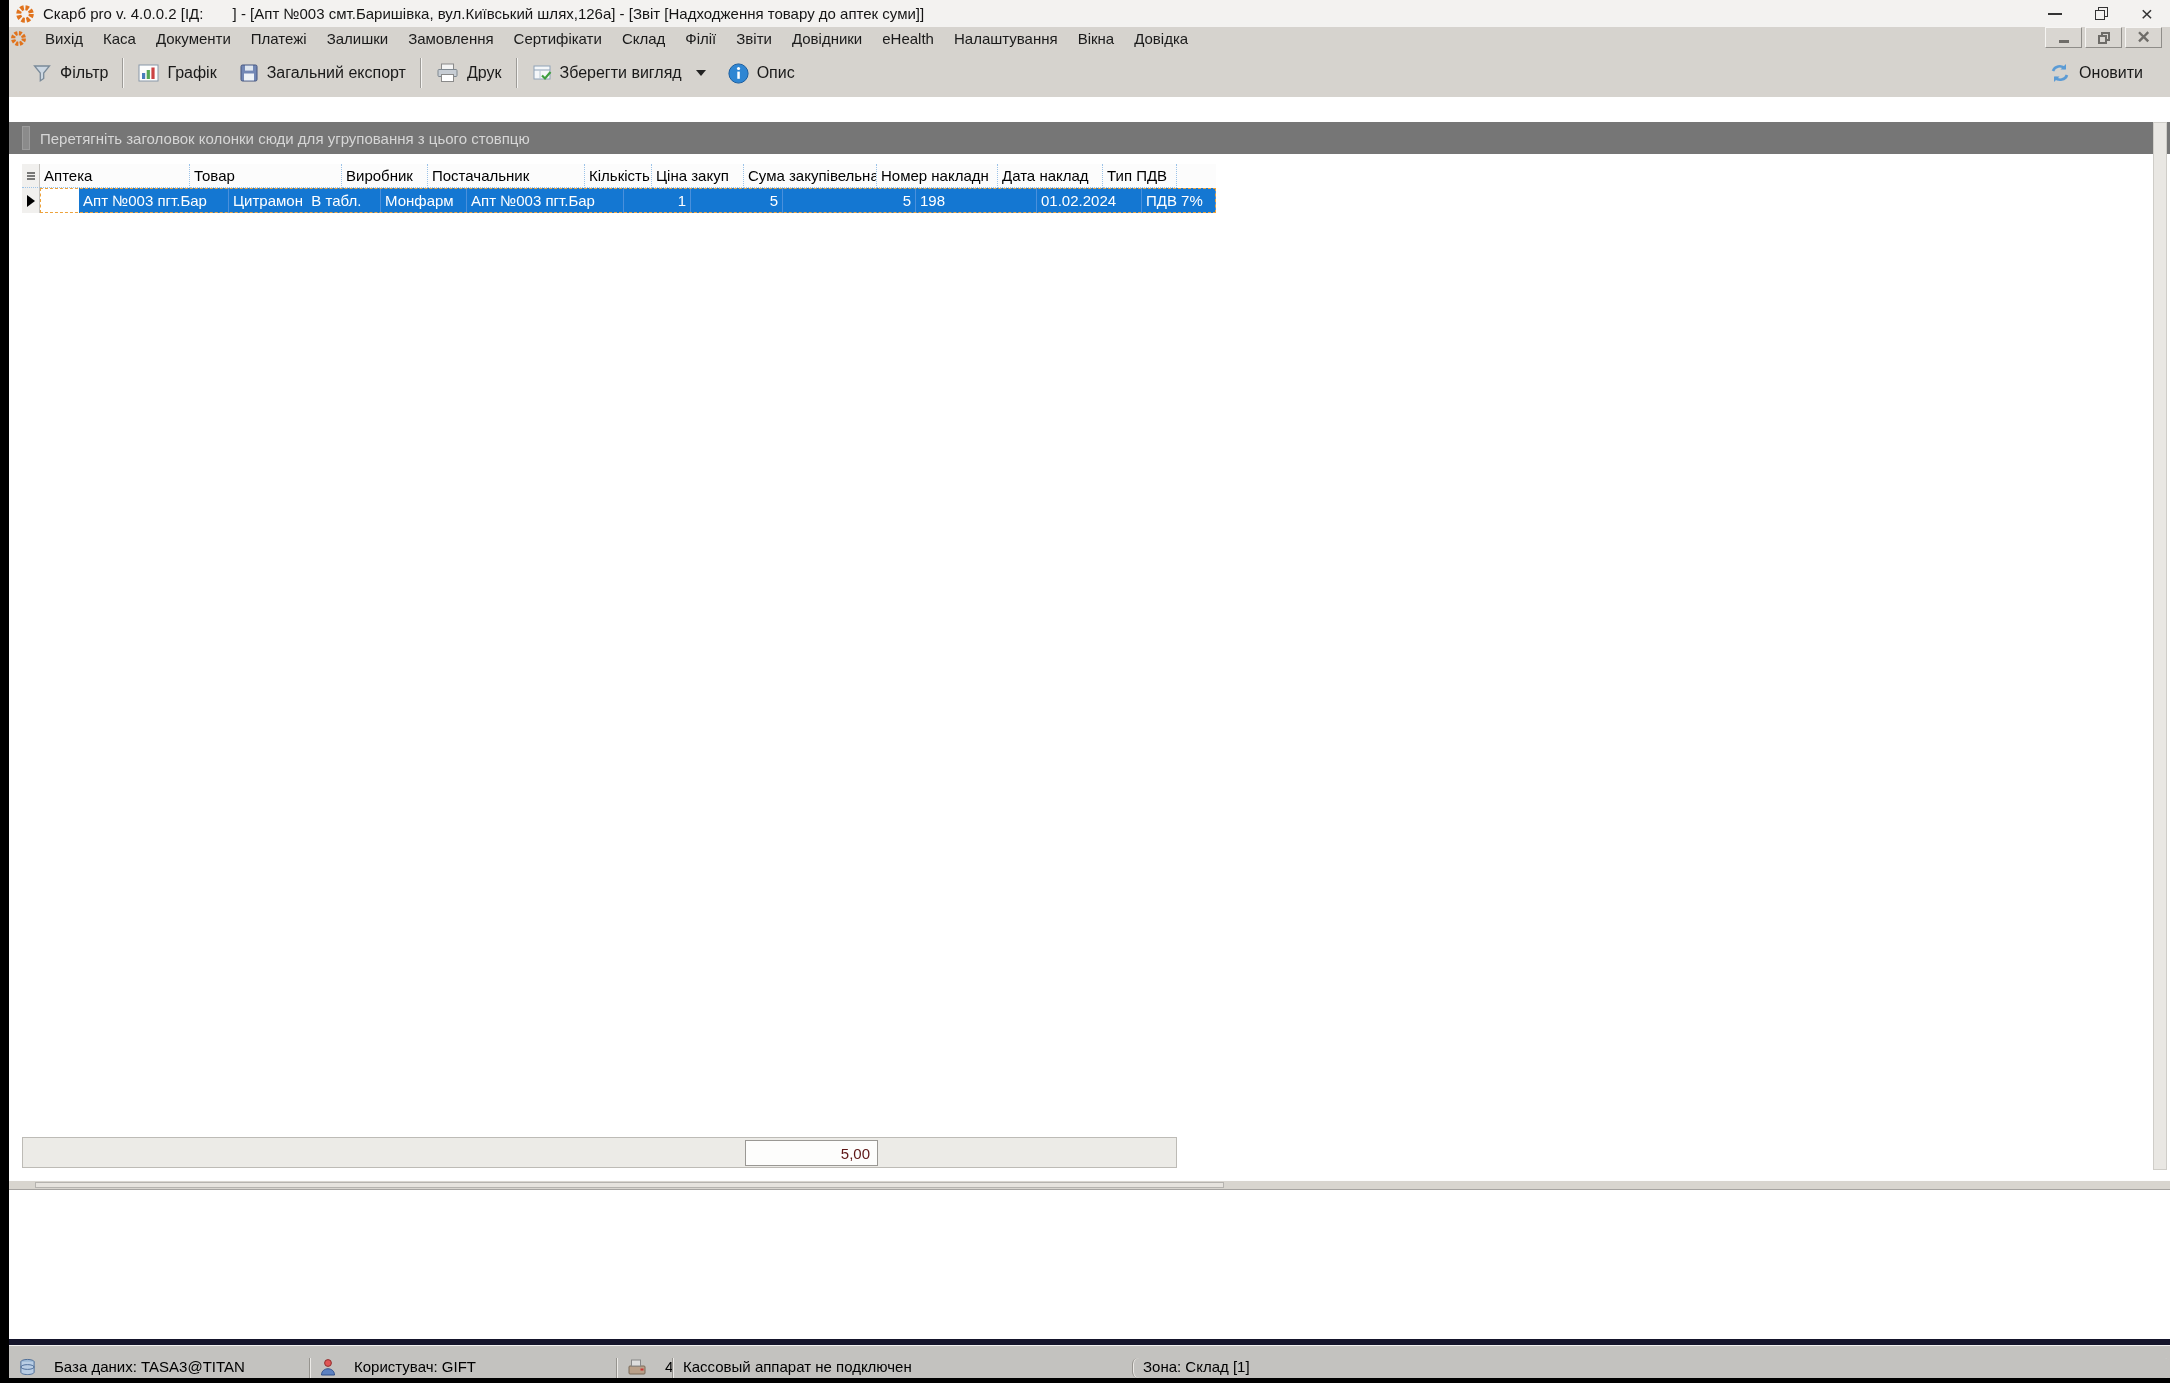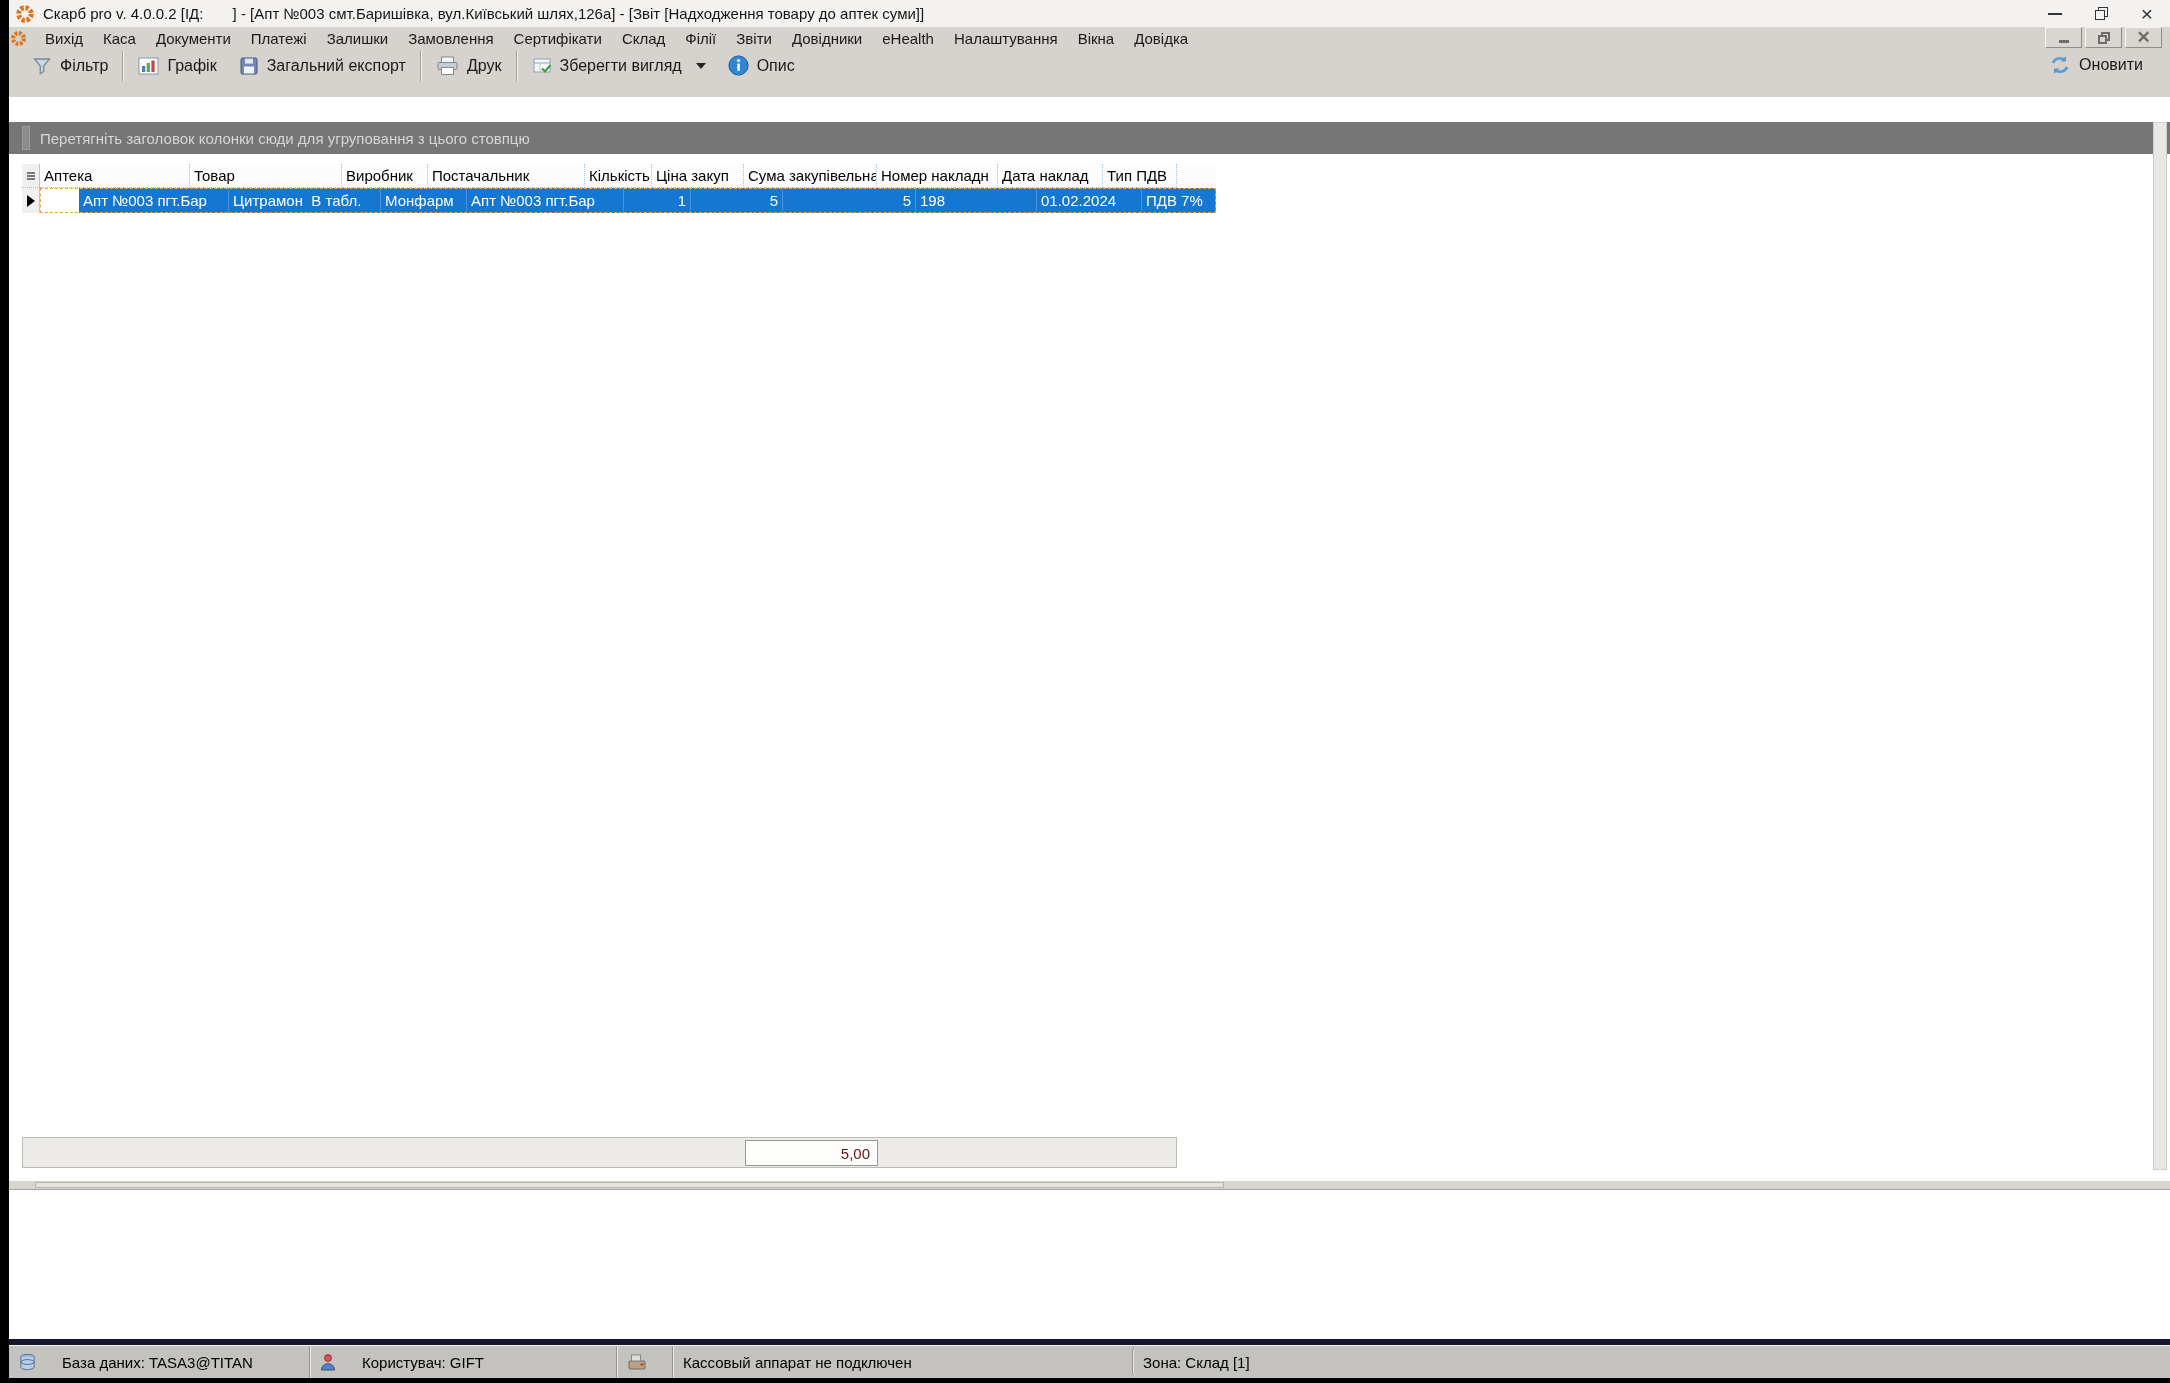--- a/index.html
+++ b/index.html
@@ -40,21 +40,21 @@
   .mdi-restore i { position:absolute; border:2px solid #6e6c68; width:9px; height:9px; display:block; }
   .mdi-restore i.b1 { right:0; top:0; } .mdi-restore i.b2 { left:0; bottom:0; background:#d9d6d1; }
   .mdi-close { font-size:17px; font-weight:bold; color:#6e6c68; line-height:1; }
 
   
   .header-band { height:76px; background:#ab8172; border-top:1px solid #93705f; display:flex; align-items:center; justify-content:space-between; padding:0 14px 0 6px; flex:0 0 auto; }
   .report-title { font-size:41px; font-weight:bold; color:#0c0c0c; letter-spacing:-0.5px; white-space:nowrap; }
   .report-filters { font-size:19px; font-weight:bold; color:#141414; white-space:nowrap; }
 
   
-  .toolbar { height:48px; background:#d6d3ce; display:flex; align-items:flex-start; padding-left:12px; flex:0 0 auto; }
+  .toolbar { height:48px; background:#d6d3ce; display:flex; align-items:center; padding-left:12px; flex:0 0 auto; }
   .tb-btn { display:flex; align-items:center; gap:8px; padding:6px 11px; font-size:16px; color:#1a1a1a; white-space:nowrap; }
   .tb-sep { width:2px; height:30px; border-left:1px solid #9d9b97; border-right:1px solid #f4f3f1; margin:0 3px; }
   .dd-arrow { width:0; height:0; border-left:5px solid transparent; border-right:5px solid transparent; border-top:6px solid #222; margin-left:6px; }
   .tb-refresh { margin-left:auto; margin-right:16px; }
 
   
   .grid-area { flex:1 1 auto; background:#fff; position:relative; overflow:hidden; }
   .group-band { position:absolute; left:0; right:0; top:25px; height:32px; background:#767676; color:#d6d6d6; font-size:15px; display:flex; align-items:center; padding-left:31px; }
   .group-notch { position:absolute; left:13px; top:4px; bottom:4px; width:8px; background:#8b8b8b; border:1px solid #9c9c9c; }
   .vscroll { position:absolute; right:3px; top:25px; height:1048px; width:14px; background:#e9e7e3; border:1px solid #cfcdc8; }
@@ -78,21 +78,21 @@
   .grid-bottom-strip { position:absolute; left:0; right:0; bottom:0; height:6px; background:#15152b; }
 
   
   .tabstrip { height:42px; background:#a6a6a6; display:flex; align-items:flex-start; padding:6px 0 0 21px; gap:6px; flex:0 0 auto; }
   .tab { height:31px; font-size:15px; padding:5px 9px 0 9px; overflow:hidden; white-space:pre; }
   .tab.inactive { width:170px; background:#a9a9a9; border:2px solid #3a3a3a; color:#000; }
   .tab.active { width:187px; background:#c69c82; border:2px solid #2f6db5; color:#000; }
 
   
   .statusbar { height:33px; background:#c3c2bf; border-top:1px solid #f1f0ee; display:flex; align-items:stretch; flex:0 0 auto; font-size:15px; color:#000; }
-  .seg { display:flex; align-items:center; gap:26px; padding-left:10px; white-space:nowrap; overflow:hidden; }
+  .seg { display:flex; gap:18px; padding-left:10px; white-space:nowrap; overflow:hidden;margin-top:12px; }
   .seg + .seg { border-left:1px solid #96948f; box-shadow: inset 1px 0 0 #eceae7; }
   .seg .s-icon { flex:0 0 auto; display:flex; }
 
   .icon-wrap { display:flex; align-items:center; justify-content:center; }
 </style>
 </head>
 <body>
 
 <div id="win">
 

